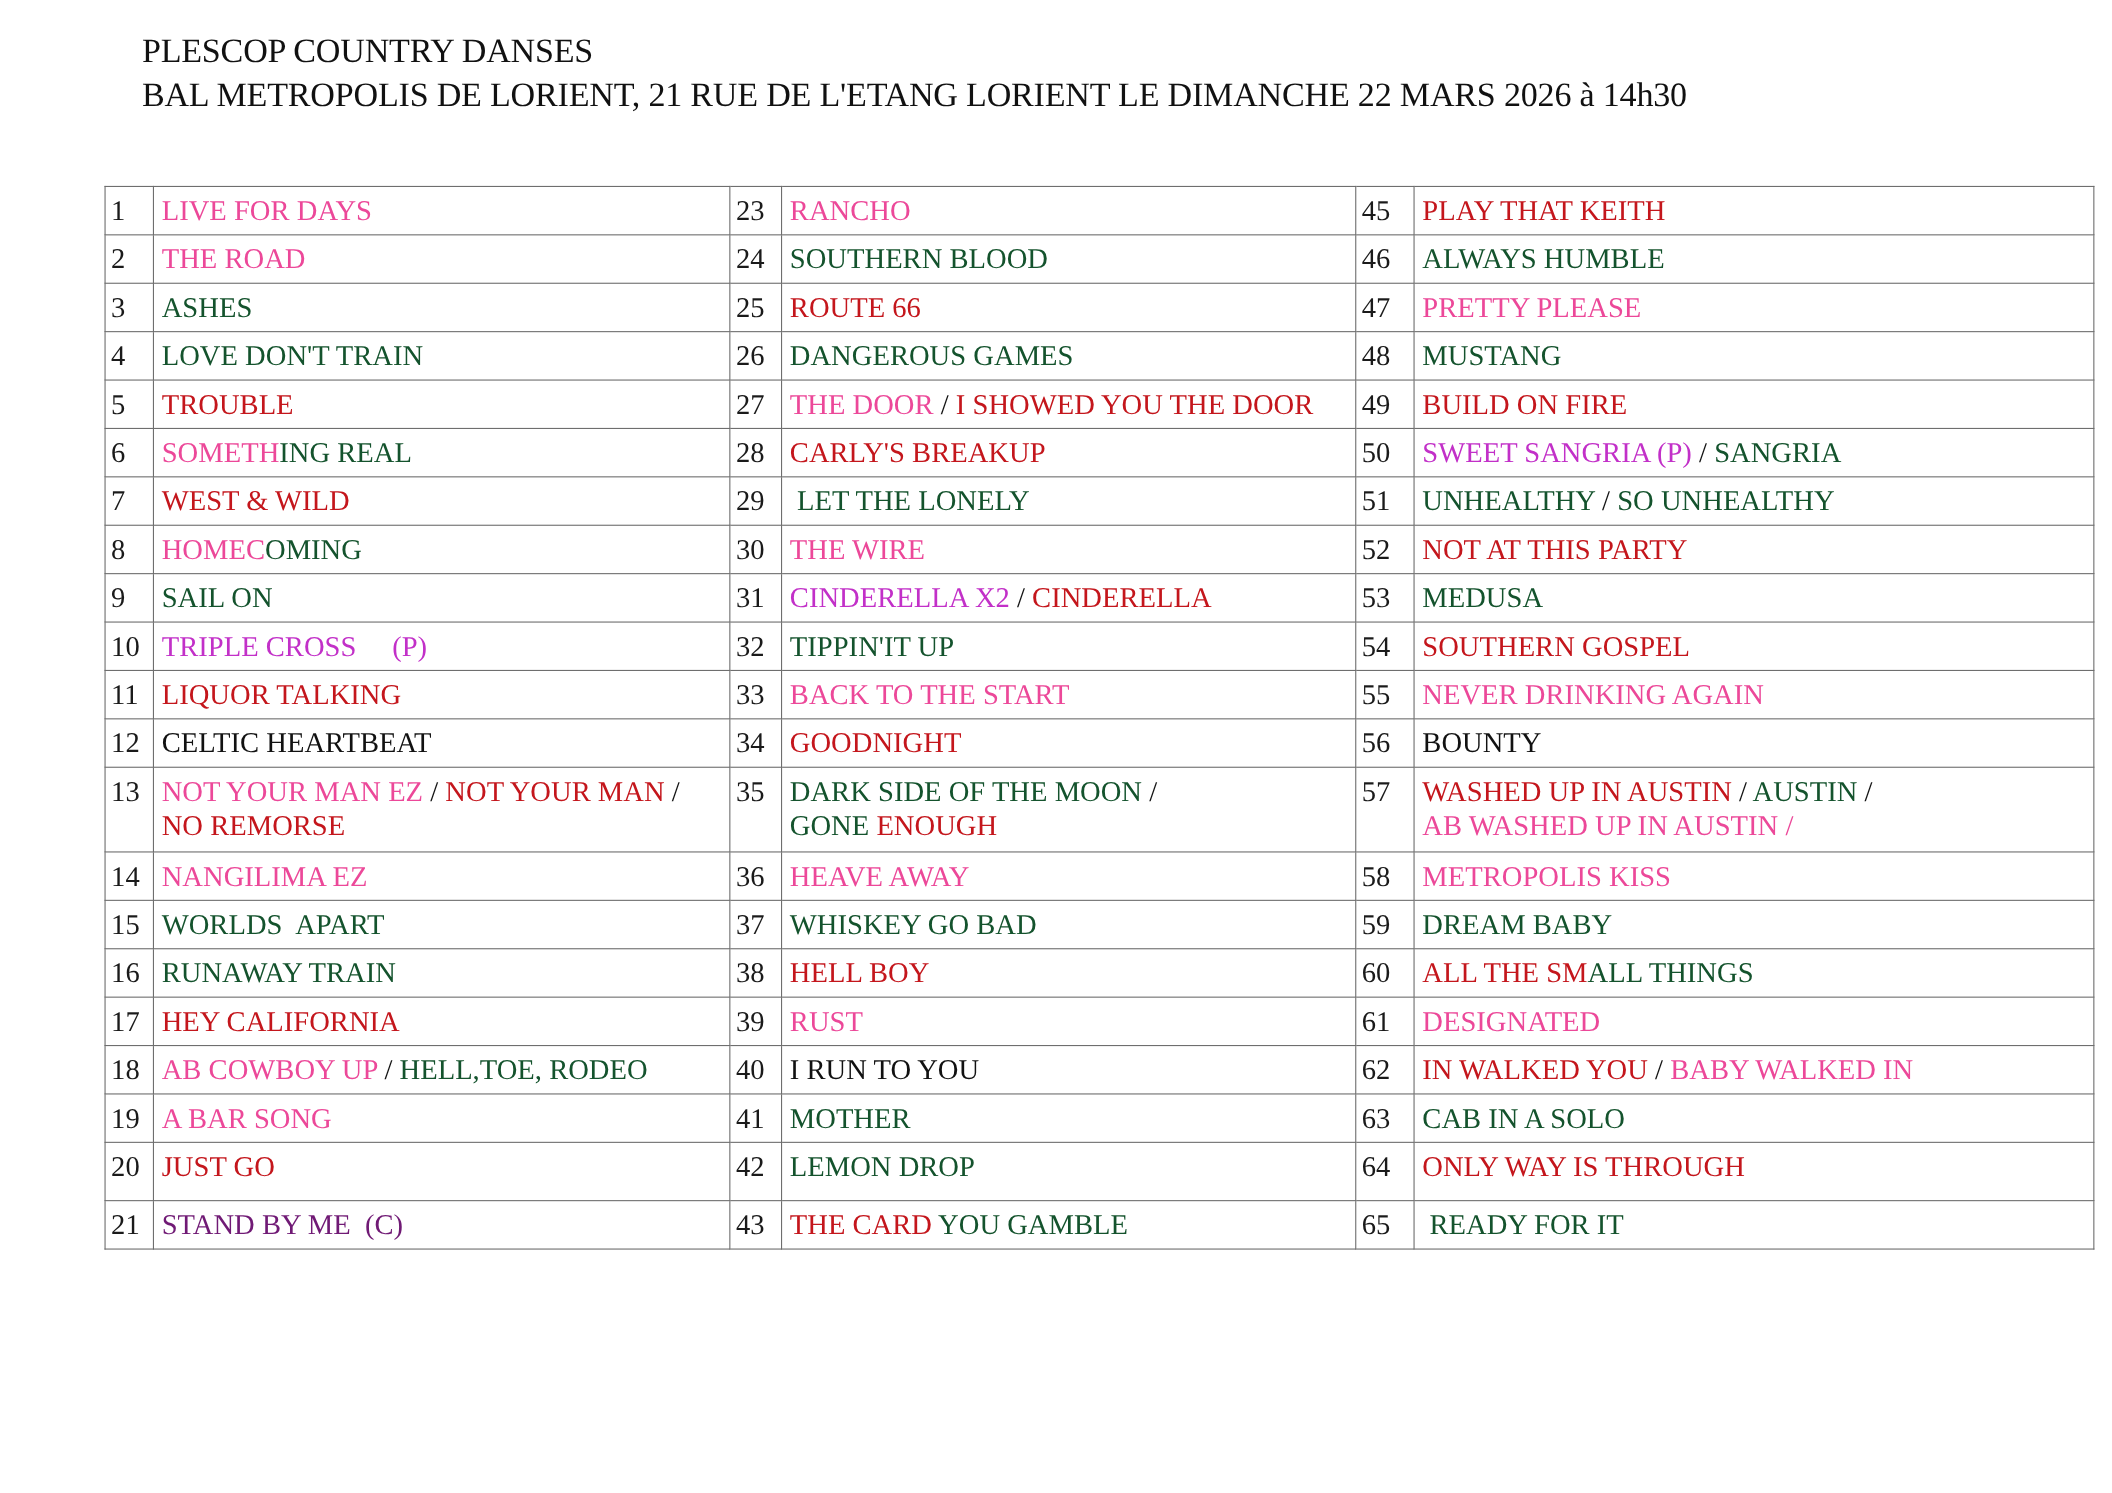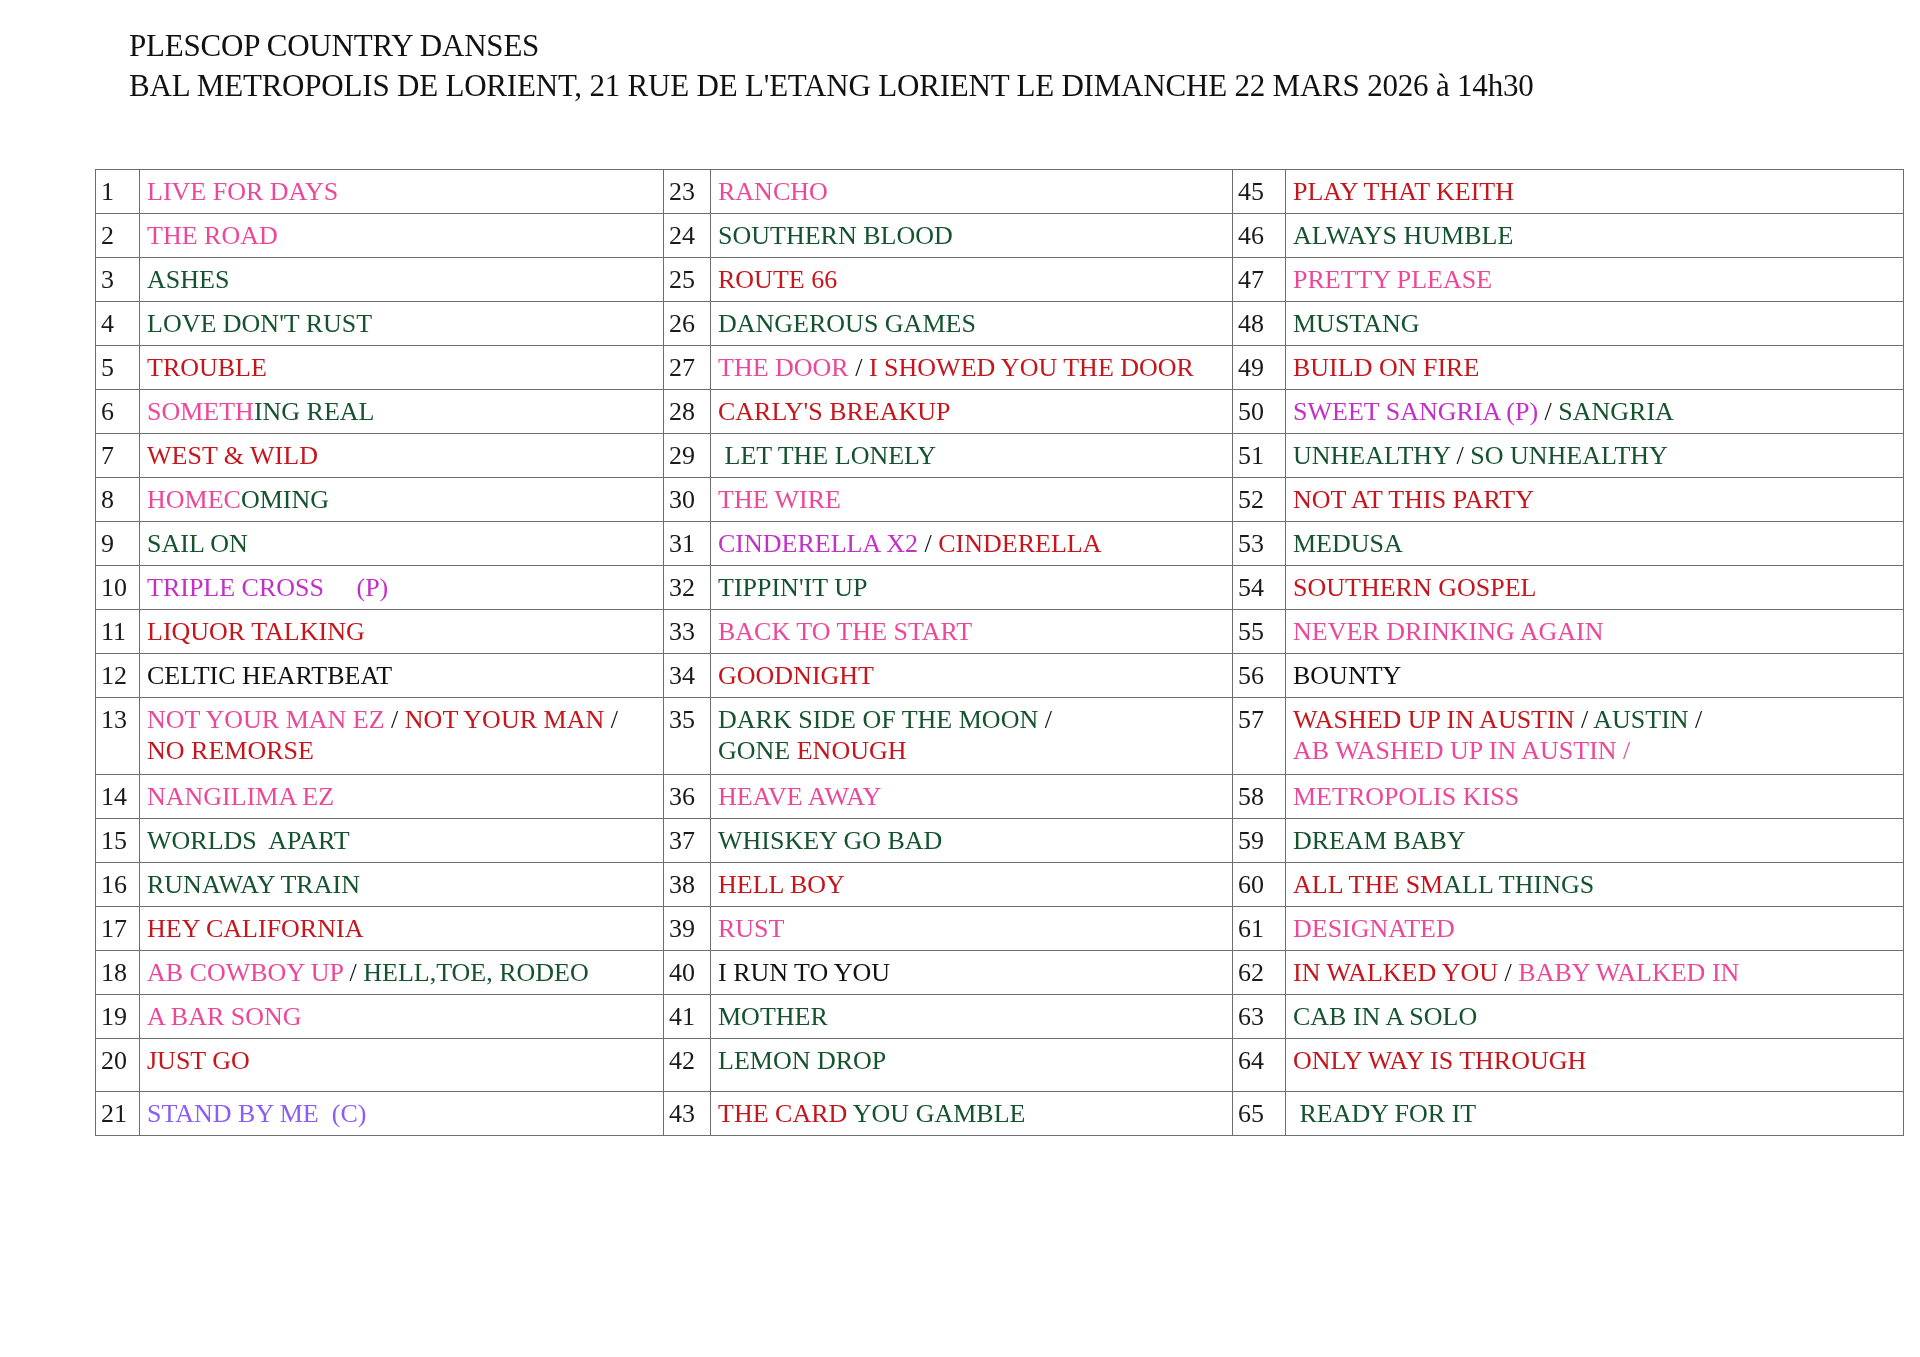--- a/index.html
+++ b/index.html
@@ -12,21 +12,21 @@
   td.num { color:#1a1a1a; padding-left:5px !important; }
   td.title { padding-left:7px !important; }
   tr.r2 td { height:64px; }
   tr.r20 td { height:40px; }
   tr.r22 td { height:52px; }
   .blue { color:#ec4899; }
   .green { color:#14532d; }
   .red { color:#c4161c; }
   .magenta { color:#c230c8; }
   .black { color:#111111; }
-  .gray { color:#8b5cf6; }
+  .gray { color:#701a75; }
 </style>
 </head>
 <body>
 
 <div class="header">
   <div>PLESCOP COUNTRY DANSES</div>
   <div>BAL METROPOLIS DE LORIENT, 21 RUE DE L'ETANG LORIENT LE DIMANCHE 22 MARS 2026 à 14h30</div>
 </div>
 
 <table class="dances">
@@ -58,21 +58,21 @@
       <tr>
         <td class="num">3</td>
         <td class="title"><span class="green" style="white-space: pre;">ASHES</span></td>
         <td class="num">25</td>
         <td class="title"><span class="red" style="white-space: pre;">ROUTE 66</span></td>
         <td class="num">47</td>
         <td class="title"><span class="blue" style="white-space: pre;">PRETTY PLEASE</span></td>
       </tr>
       <tr>
         <td class="num">4</td>
-        <td class="title"><span class="green" style="white-space: pre;">LOVE DON'T RUST</span></td>
+        <td class="title"><span class="green" style="white-space: pre;">LOVE DON'T TRAIN</span></td>
         <td class="num">26</td>
         <td class="title"><span class="green" style="white-space: pre;">DANGEROUS GAMES</span></td>
         <td class="num">48</td>
         <td class="title"><span class="green" style="white-space: pre;">MUSTANG</span></td>
       </tr>
       <tr>
         <td class="num">5</td>
         <td class="title"><span class="red" style="white-space: pre;">TROUBLE</span></td>
         <td class="num">27</td>
         <td class="title"><span class="blue" style="white-space: pre;">THE DOOR</span><span class="black" style="white-space: pre;"> / </span><span class="red" style="white-space: pre;">I SHOWED YOU THE DOOR</span></td>

